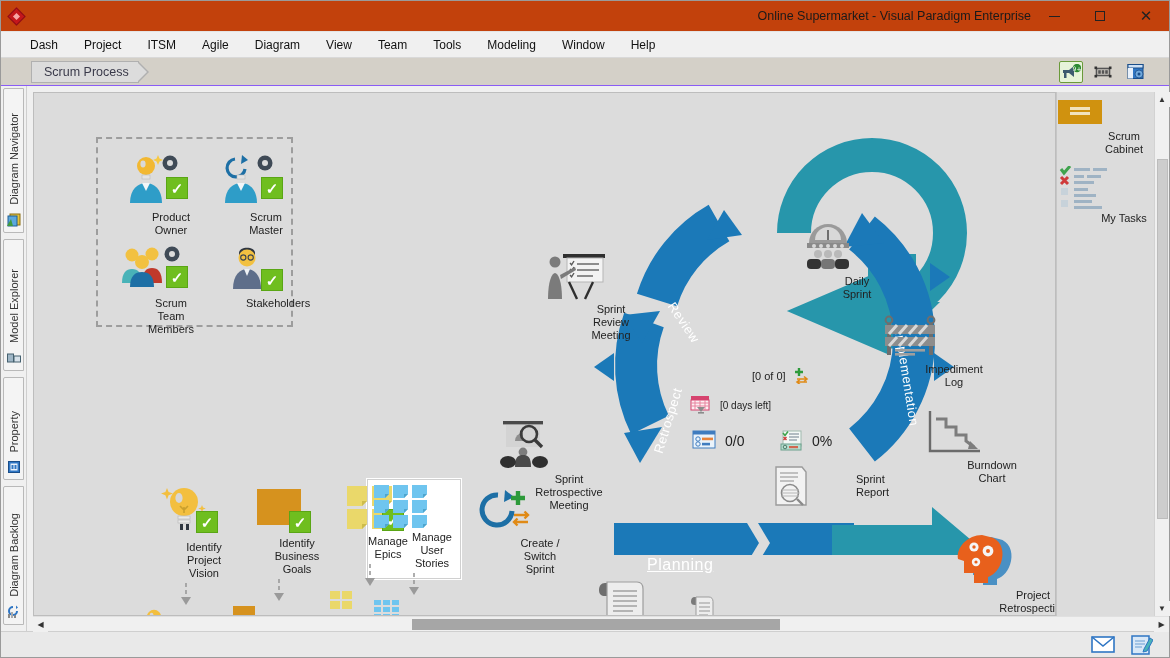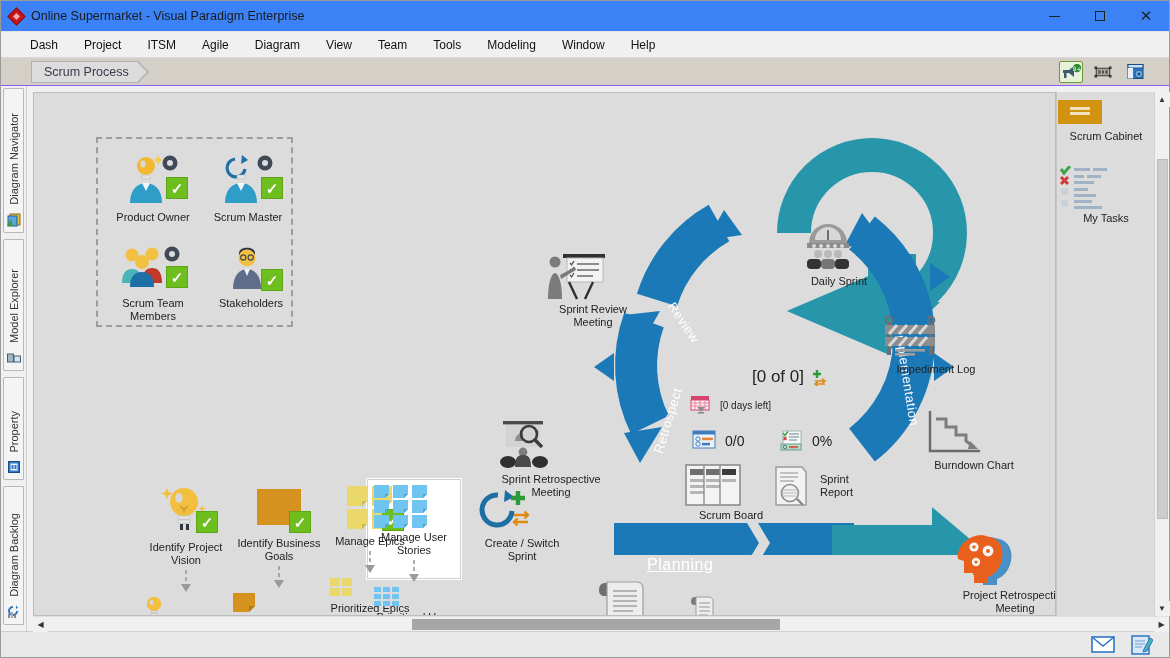--- a/index.html
+++ b/index.html
@@ -15,23 +15,24 @@
     position: relative;
     width: 1170px; height: 658px;
     background: #f0f0f0;
     border: 1px solid #9a9a9a;
     display: flex; flex-direction: column;
   }
 
   
   .titlebar {
     height: 31px; min-height: 31px;
-    background: #3b82f6;
+    background: #c2410c;
     display: flex; align-items: center;
     border-bottom: 1px solid #e4e4e4;
+    text-align: right;
   }
   .app-logo { width: 30px; display: flex; justify-content: center; align-items: center; }
   .diamond {
     width: 13px; height: 13px; background: #c4161c;
     transform: rotate(45deg);
     border: 1px solid #8d1014;
     position: relative;
   }
   .diamond::after{
     content:""; position:absolute; left:3px; top:3px;
@@ -170,21 +171,21 @@
     background: #e9e9e9;
     border-top: 1px solid #cfcfcf;
     display: flex; align-items: center; justify-content: flex-end;
     padding-right: 16px; gap: 16px;
   }
 
   
   .node { position: absolute; text-align: center; }
   .node .cap {
     font-size: 11px; color: #222; line-height: 13px;
-    white-space: pre-line; margin-top: 2px;
+    white-space: pre-line; margin-top: 2px; padding-left: 36px;
   }
   .iconbox { position: relative; display:inline-block; }
 
   .roles-box {
     position: absolute;
     border: 2px dashed #9d9d9d;
     background: transparent;
   }
   .sel-card {
     position: absolute;
@@ -432,21 +433,21 @@
             <path d="M368 148 L388 162 L368 176 Z" fill="#1b79b8"></path>
             <path d="M372 238 L392 252 L372 266 Z" fill="#1b79b8"></path>
             <path d="M52 238 L32 252 L52 266 Z" fill="#1b79b8"></path>
           </svg>
 
           <div class="cycle-label" style="left:627px; top:222px; transform:rotate(56deg);">Review</div>
           <div class="cycle-label" style="left:600px; top:320px; transform:rotate(-73deg);">Retrospect</div>
           <div class="cycle-label" style="left:613px; top:463px; font-size:16px;text-decoration:underline;">Planning</div>
           <div class="cycle-label" style="left:825px; top:278px; transform:rotate(81deg);">Implementation</div>
 
-          <div class="stat-row" style="left:718px; top:274px; font-size:17px;">
+          <div class="stat-row" style="left:718px; top:274px; font-size:11px;">
             <span>[0 of 0]</span>
             <span>
               <svg width="20" height="17" viewBox="0 0 20 17">
                 <path d="M6 1 L6 9 M2 5 L10 5" stroke="#2d9a3a" stroke-width="2.4"></path>
                 <path d="M4 12 L14 12 M11 9.5 L14 12 L11 14.5" stroke="#e08a16" stroke-width="1.6" fill="none"></path>
                 <path d="M14 15 L4 15 M7 12.5 L4 15 L7 17.5" stroke="#e08a16" stroke-width="1.6" fill="none"></path>
               </svg>
             </span>
           </div>
 
@@ -584,40 +585,20 @@
             <span>
               <svg width="60" height="48" viewBox="0 0 60 48">
                 <path d="M6 2 L6 42 L56 42" fill="none" stroke="#6b6b6b" stroke-width="2.4"></path>
                 <path d="M12 10 L22 10 L22 18 L32 18 L32 26 L42 26 L42 32 L50 38" fill="none" stroke="#7d7d7d" stroke-width="3"></path>
                 <path d="M46 32 L54 40 L44 40 Z" fill="#7d7d7d"></path>
               </svg>
             </span>
             <div class="cap">Burndown Chart</div>
           </div>
 
-          <div class="node" style="left:650px; top:370px; width:94px;">
-            <span>
-              <svg width="58" height="44" viewBox="0 0 58 44">
-                <rect x="2" y="2" width="54" height="40" fill="#f3f3f3" stroke="#8d8d8d" stroke-width="1.6"></rect>
-                <rect x="6" y="6" width="14" height="6" fill="#6f6f6f"></rect>
-                <rect x="22" y="6" width="14" height="6" fill="#6f6f6f"></rect>
-                <rect x="38" y="6" width="14" height="6" fill="#3a3a3a"></rect>
-                <g fill="#b5b5b5">
-                  <rect x="6" y="16" width="14" height="3"></rect>
-                    <rect x="6" y="22" width="14" height="3"></rect>
-                    <rect x="6" y="28" width="14" height="3"></rect>
-                  <rect x="22" y="16" width="14" height="3"></rect>
-                    <rect x="22" y="22" width="14" height="3"></rect>
-                  <rect x="38" y="16" width="14" height="3"></rect>
-                </g>
-                <path d="M20 2 L20 42 M36 2 L36 42" stroke="#8d8d8d" stroke-width="1.4"></path>
-              </svg>
-            </span>
-            <div class="cap">Scrum Board</div>
-          </div>
 
           <div class="node" style="left:738px; top:372px; width:100px; display:flex; align-items:center; gap:4px;">
             <span>
               <svg width="38" height="42" viewBox="0 0 38 42">
                 <path d="M4 2 H30 L34 7 V40 H4 Z" fill="#f2f2f2" stroke="#9b9b9b" stroke-width="1.4"></path>
                 <g stroke="#b0b0b0" stroke-width="1.6">
                     <path d="M8 8 H26 M8 12 H26 M8 16 H22"></path>
                   </g>
                 <circle cx="18" cy="28" r="8.5" fill="none" stroke="#8a8a8a" stroke-width="1.6"></circle>
                 <g stroke="#b5b5b5" stroke-width="1.2">

